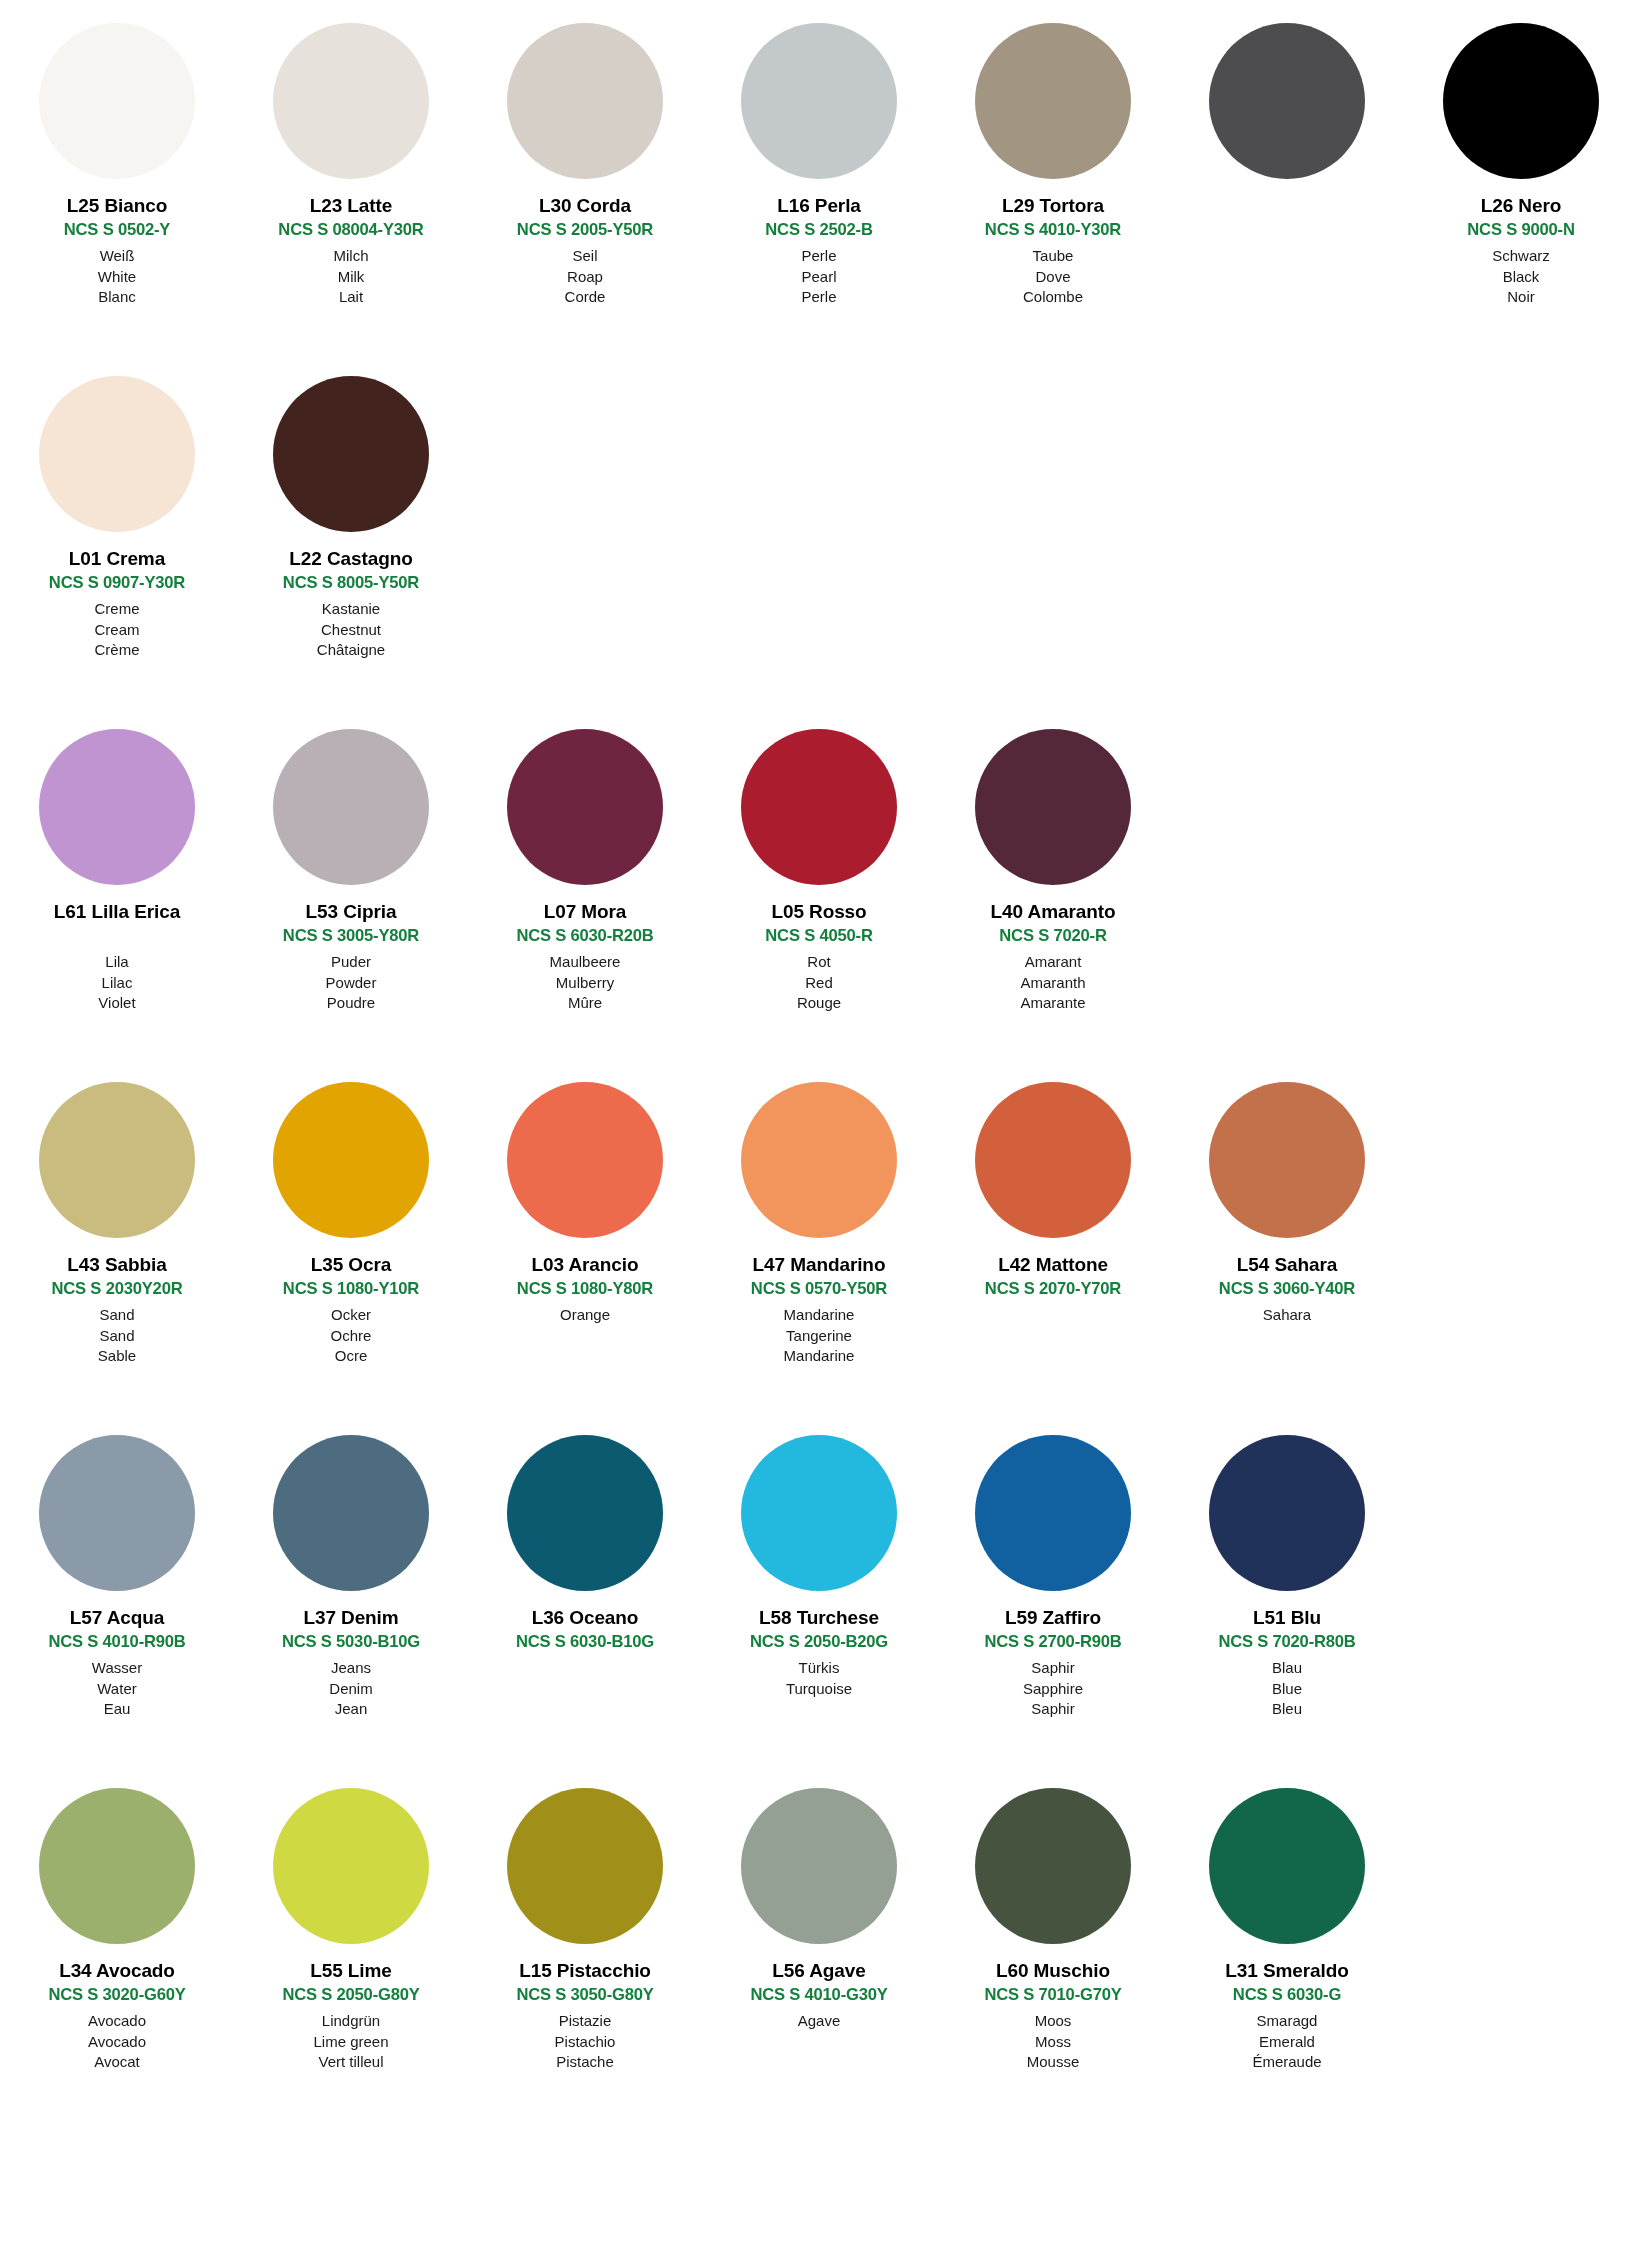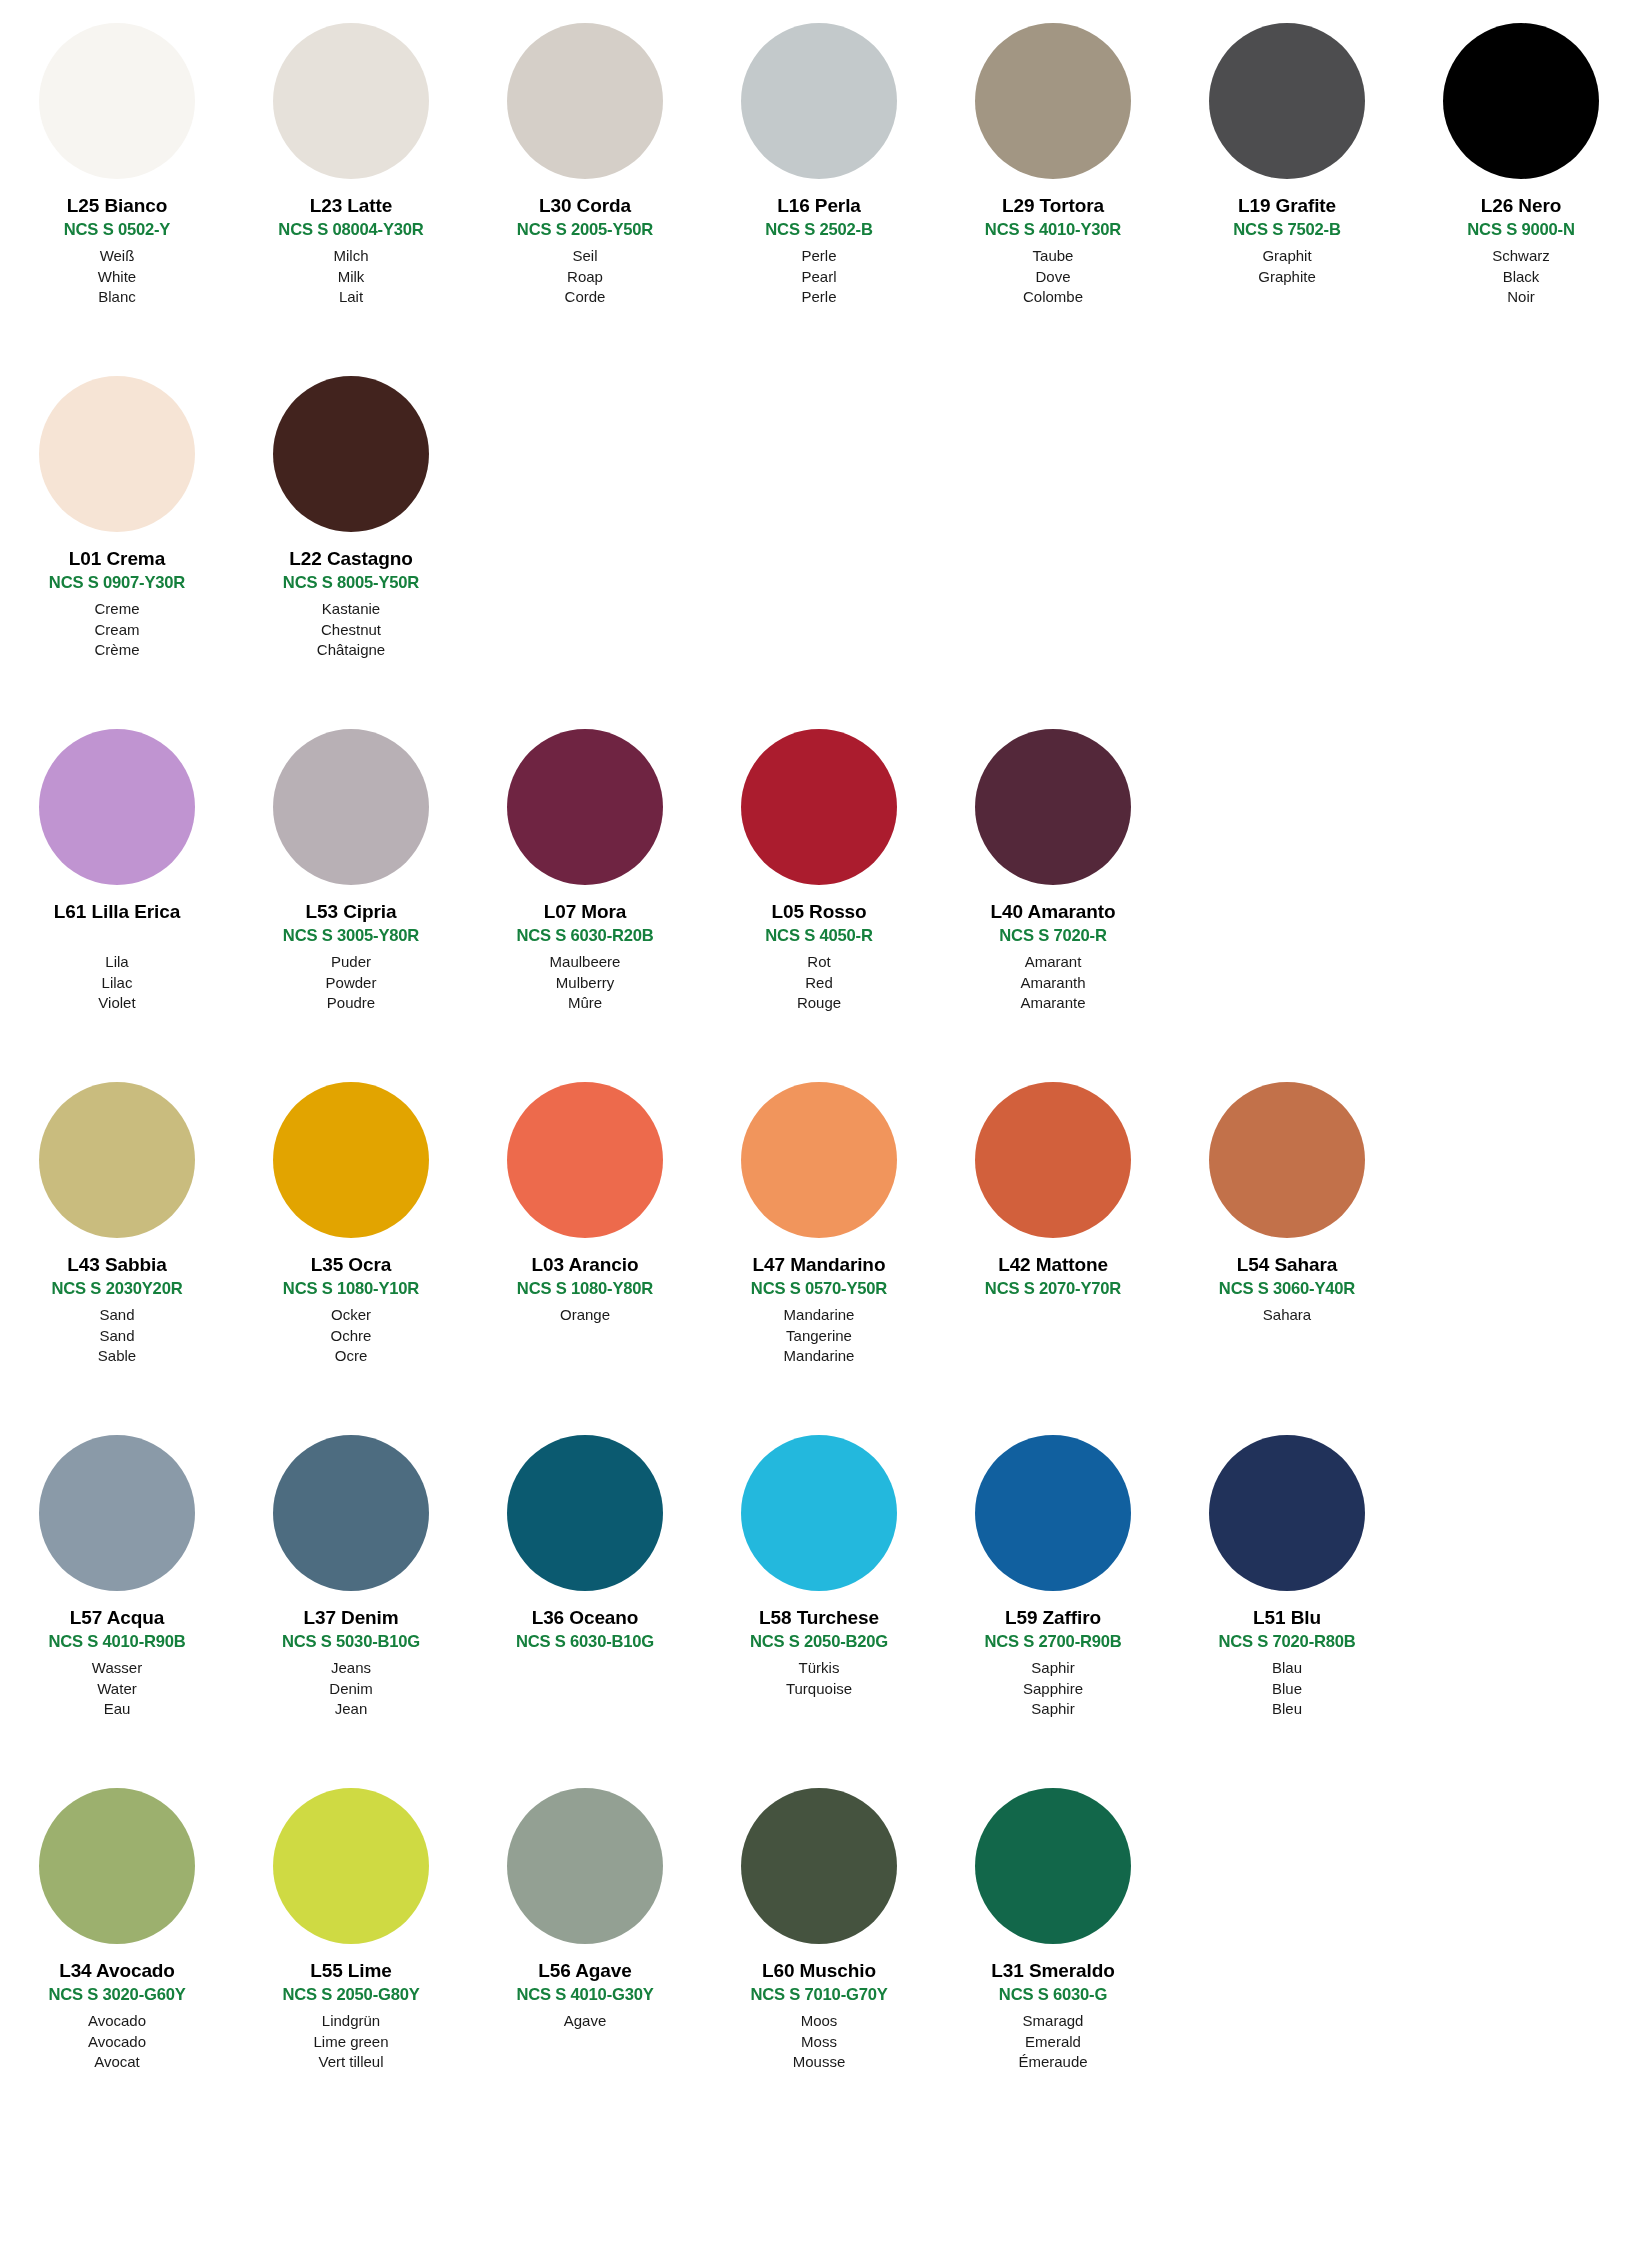--- a/index.html
+++ b/index.html
@@ -145,28 +145,20 @@
           <div class="swatch-ncs">NCS S 4010-Y30R</div>
           <div class="swatch-translations">
             <div class="swatch-translation">Taube</div>
             <div class="swatch-translation">Dove</div>
             <div class="swatch-translation">Colombe</div>
           </div>
         </div>
       </div>
       <div class="swatch-cell">
         <div class="swatch-disc" style="background: rgb(77, 77, 79);"></div>
-        <div class="swatch-labels">
-          <div class="swatch-name">L19 Grafite</div>
-          <div class="swatch-ncs">NCS S 7502-B</div>
-          <div class="swatch-translations">
-            <div class="swatch-translation">Graphit</div>
-            <div class="swatch-translation">Graphite</div>
-          </div>
-        </div>
       </div>
       <div class="swatch-cell">
         <div class="swatch-disc" style="background: rgb(0, 0, 0);"></div>
         <div class="swatch-labels">
           <div class="swatch-name">L26 Nero</div>
           <div class="swatch-ncs">NCS S 9000-N</div>
           <div class="swatch-translations">
             <div class="swatch-translation">Schwarz</div>
             <div class="swatch-translation">Black</div>
             <div class="swatch-translation">Noir</div>
@@ -418,20 +410,32 @@
       </div>
       <div class="swatch-cell">
         <div class="swatch-disc" style="background: rgb(207, 218, 67);"></div>
         <div class="swatch-labels">
           <div class="swatch-name">L55 Lime</div>
           <div class="swatch-ncs">NCS S 2050-G80Y</div>
           <div class="swatch-translations">
             <div class="swatch-translation">Lindgrün</div>
             <div class="swatch-translation">Lime green</div>
             <div class="swatch-translation">Vert tilleul</div>
+          </div>
+        </div>
+      </div>
+      <div class="swatch-cell">
+        <div class="swatch-disc" style="background: rgb(160, 143, 25);"></div>
+        <div class="swatch-labels">
+          <div class="swatch-name">L15 Pistacchio</div>
+          <div class="swatch-ncs">NCS S 3050-G80Y</div>
+          <div class="swatch-translations">
+            <div class="swatch-translation">Pistazie</div>
+            <div class="swatch-translation">Pistachio</div>
+            <div class="swatch-translation">Pistache</div>
           </div>
         </div>
       </div>
       <div class="swatch-cell">
         <div class="swatch-disc" style="background: rgb(147, 160, 147);"></div>
         <div class="swatch-labels">
           <div class="swatch-name">L56 Agave</div>
           <div class="swatch-ncs">NCS S 4010-G30Y</div>
           <div class="swatch-translations">
             <div class="swatch-translation">Agave</div>

